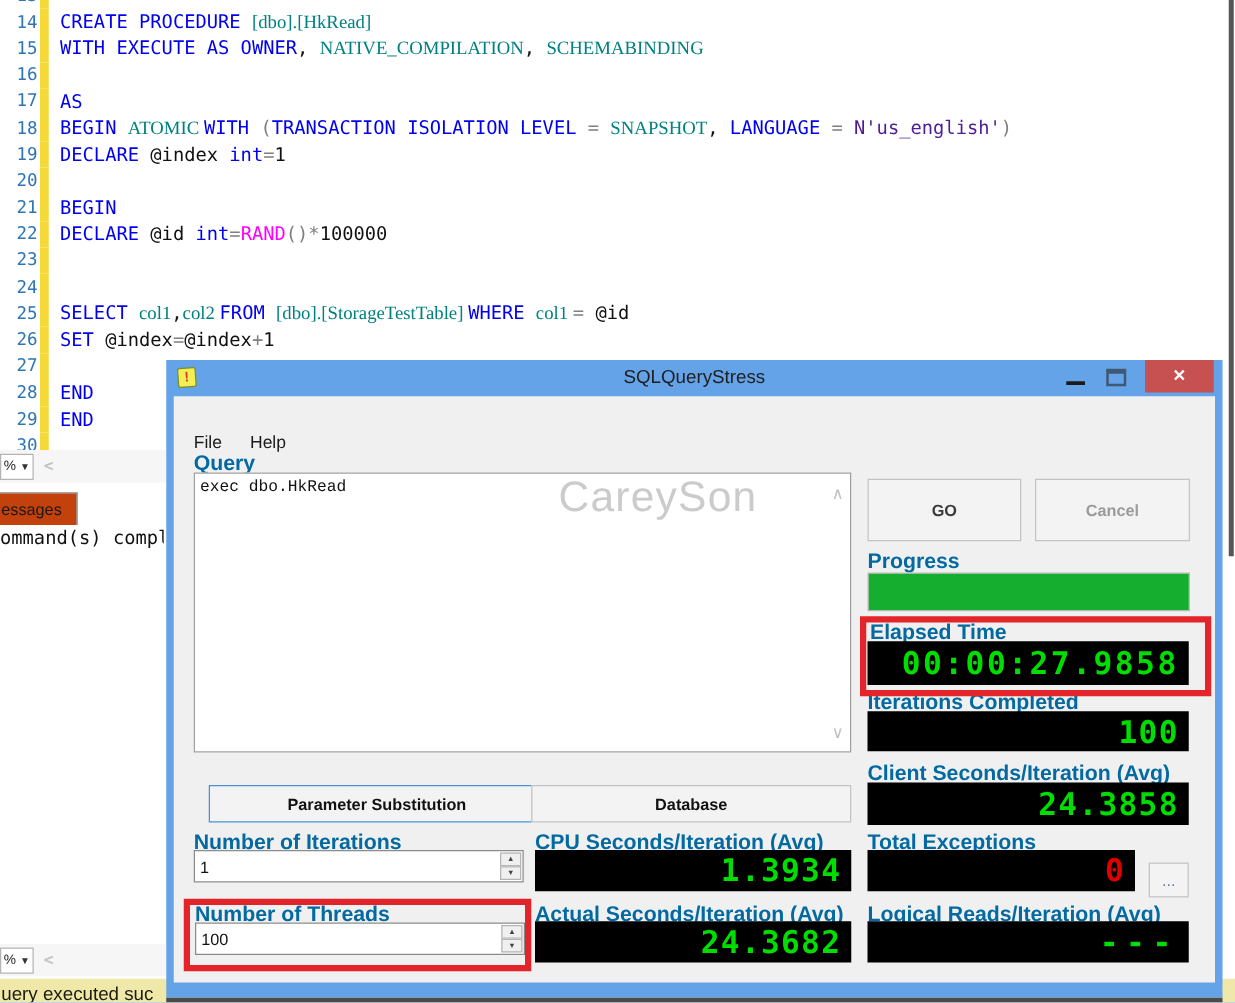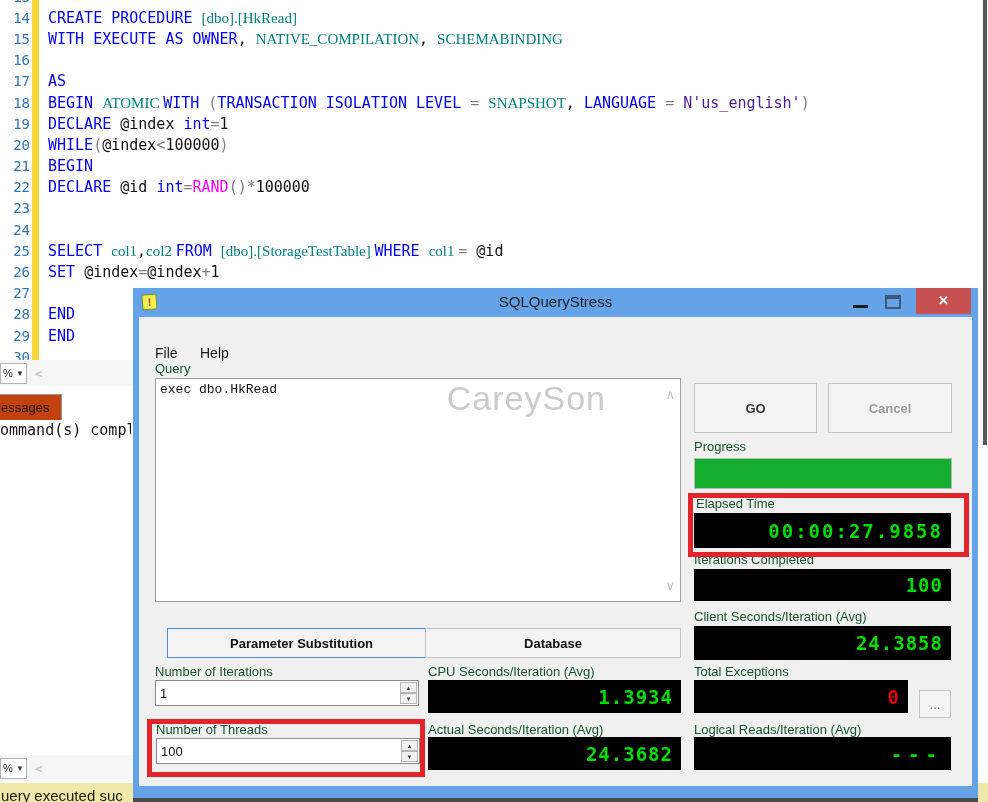--- a/index.html
+++ b/index.html
@@ -40,39 +40,39 @@
   .win-icon{position:absolute;left:9px;top:6px;width:15px;height:16px;background:#f3ef52;border:1px solid #7a8f2c;border-radius:2px;color:#d03a2a;font-size:11px;font-weight:bold;text-align:center;line-height:14px;transform:rotate(-4deg);}
   .btn-min{position:absolute;left:720px;top:17px;width:15px;height:3px;background:#1b1b1b;}
   .btn-max{position:absolute;left:752px;top:7px;width:16px;height:14px;border:2px solid #3f5874;border-top-width:4px;}
   .btn-close{position:absolute;left:783px;top:0;width:55px;height:26px;background:var(--close-red);color:#fff;font-size:13px;font-weight:bold;text-align:center;line-height:25px;}
   .client{position:absolute;left:6px;top:29px;width:833px;height:469px;background:#f0f0f0;}
 
   .menubar{position:absolute;left:0;top:0;width:100%;height:30px;font-size:14px;color:#1a1a1a;}
   .menu-item{position:absolute;top:8px;margin-top:20px;}
   .menu-file{left:16px;} .menu-help{left:61px;}
 
-  .lbl{position:absolute;font-size:13px;font-weight:normal;color:#14532d;white-space:nowrap;}
+  .lbl{position:absolute;font-size:17px;font-weight:bold;color:#0369a1;white-space:nowrap;}
 
   .query-box{position:absolute;left:16px;top:61px;width:526px;height:224px;background:#fff;border:1px solid #a0a0a0;}
   .query-text{position:absolute;left:4px;top:3px;font-family:Liberation Mono, monospace;font-size:13px;color:#111;}
   .watermark{position:absolute;right:74px;top:0px;font-size:34px;color:#cbcbcb;letter-spacing:1px;}
   .sb-up{position:absolute;right:5px;top:8px;color:#c0c0c0;font-size:13px;}
   .sb-down{position:absolute;right:5px;bottom:8px;color:#c0c0c0;font-size:13px;}
 
   .btn{position:absolute;background:#f3f3f3;border:1px solid #c3c3c3;font-size:13px;font-weight:bold;display:flex;align-items:center;justify-content:center;color:#111;}
   .btn-go{left:555px;top:66px;width:123px;height:50px;color:#3a3a3a;}
   .btn-cancel{left:689px;top:66px;width:124px;height:50px;color:#9b9b9b;}
   .btn-param{left:28px;top:311px;width:259px;height:30px;border:1px solid #4a90d9;padding-left:10px;}
   .btn-db{left:286px;top:311px;width:256px;height:30px;}
   .btn-ellipsis{left:780px;top:373px;width:32px;height:28px;font-weight:normal;color:#6b7b95;font-size:13px;}
 
   .progress-track{position:absolute;left:555px;top:141px;width:258px;height:31px;background:#e6e6e6;border:1px solid #b8b8b8;}
   .progress-fill{height:100%;background:var(--progress-green);}
 
-  .led{position:absolute;background:#000;color:var(--led-green);font-family:"DejaVu Sans Mono",monospace;font-weight:bold;font-size:19px;text-align:right;padding-right:8px;display:flex;align-items:center;justify-content:flex-end;letter-spacing:1px;}
+  .led{position:absolute;background:#000;color:var(--led-green);font-family:"DejaVu Sans Mono",monospace;font-weight:bold;font-size:25px;text-align:right;padding-right:8px;display:flex;align-items:center;justify-content:flex-end;letter-spacing:1px;}
   .led-elapsed{left:555px;top:196px;width:257px;height:35px;letter-spacing:2px;}
   .led-iter{left:555px;top:252px;width:257px;height:32px;}
   .led-client{left:555px;top:309px;width:257px;height:34px;}
   .led-cpu{left:289px;top:363px;width:253px;height:33px;}
   .led-exc{left:555px;top:363px;width:214px;height:33px;color:var(--exc-red);}
   .led-actual{left:289px;top:420px;width:253px;height:33px;}
   .led-logical{left:555px;top:420px;width:257px;height:33px;letter-spacing:6px;}
 
   .lbl-query{left:16px;top:44px;} .lbl-progress{left:555px;top:122px;}
   .lbl-elapsed{left:557px;top:179px;} .lbl-iterdone{left:555px;top:235px;}
@@ -95,21 +95,21 @@
 <body>
 
 <div class="editor" id="code-lines">
     <div class="code-row"><span class="ln">13</span><span class="chg"></span><span class="code-text"></span></div>
     <div class="code-row"><span class="ln">14</span><span class="chg"></span><span class="code-text"><span class="tok-kw">CREATE PROCEDURE </span><span class="tok-id">[dbo].[HkRead]</span></span></div>
     <div class="code-row"><span class="ln">15</span><span class="chg"></span><span class="code-text"><span class="tok-kw">WITH EXECUTE AS OWNER</span><span class="tok-pl">, </span><span class="tok-id">NATIVE_COMPILATION</span><span class="tok-pl">, </span><span class="tok-id">SCHEMABINDING</span></span></div>
     <div class="code-row"><span class="ln">16</span><span class="chg"></span><span class="code-text"></span></div>
     <div class="code-row"><span class="ln">17</span><span class="chg"></span><span class="code-text"><span class="tok-kw">AS</span></span></div>
     <div class="code-row"><span class="ln">18</span><span class="chg"></span><span class="code-text"><span class="tok-kw">BEGIN </span><span class="tok-id">ATOMIC </span><span class="tok-kw">WITH </span><span class="tok-op">(</span><span class="tok-kw">TRANSACTION ISOLATION LEVEL </span><span class="tok-op">= </span><span class="tok-id">SNAPSHOT</span><span class="tok-pl">, </span><span class="tok-kw">LANGUAGE </span><span class="tok-op">= </span><span class="tok-str">N'us_english'</span><span class="tok-op">)</span></span></div>
     <div class="code-row"><span class="ln">19</span><span class="chg"></span><span class="code-text"><span class="tok-kw">DECLARE </span><span class="tok-pl">@index </span><span class="tok-kw">int</span><span class="tok-op">=</span><span class="tok-pl">1</span></span></div>
-    <div class="code-row"><span class="ln">20</span><span class="chg"></span><span class="code-text"><span class="tok-kw">WHILE</span><span class="tok-op">(</span><span class="tok-pl">@index</span><span class="tok-op">&lt;</span><span class="tok-pl">100000</span><span class="tok-op">)</span></span></div>
+    <div class="code-row"><span class="ln">20</span><span class="chg"></span></div>
     <div class="code-row"><span class="ln">21</span><span class="chg"></span><span class="code-text"><span class="tok-kw">BEGIN</span></span></div>
     <div class="code-row"><span class="ln">22</span><span class="chg"></span><span class="code-text"><span class="tok-kw">DECLARE </span><span class="tok-pl">@id </span><span class="tok-kw">int</span><span class="tok-op">=</span><span class="tok-fn">RAND</span><span class="tok-op">()</span><span class="tok-op">*</span><span class="tok-pl">100000</span></span></div>
     <div class="code-row"><span class="ln">23</span><span class="chg"></span><span class="code-text"></span></div>
     <div class="code-row"><span class="ln">24</span><span class="chg"></span><span class="code-text"></span></div>
     <div class="code-row"><span class="ln">25</span><span class="chg"></span><span class="code-text"><span class="tok-kw">SELECT </span><span class="tok-id">col1</span><span class="tok-pl">,</span><span class="tok-id">col2 </span><span class="tok-kw">FROM </span><span class="tok-id">[dbo].[StorageTestTable] </span><span class="tok-kw">WHERE </span><span class="tok-id">col1 </span><span class="tok-op">= </span><span class="tok-pl">@id</span></span></div>
     <div class="code-row"><span class="ln">26</span><span class="chg"></span><span class="code-text"><span class="tok-kw">SET </span><span class="tok-pl">@index</span><span class="tok-op">=</span><span class="tok-pl">@index</span><span class="tok-op">+</span><span class="tok-pl">1</span></span></div>
     <div class="code-row"><span class="ln">27</span><span class="chg"></span><span class="code-text"></span></div>
     <div class="code-row"><span class="ln">28</span><span class="chg"></span><span class="code-text"><span class="tok-kw">END</span></span></div>
     <div class="code-row"><span class="ln">29</span><span class="chg"></span><span class="code-text"><span class="tok-kw">END</span></span></div>
     <div class="code-row"><span class="ln">30</span><span class="chg"></span><span class="code-text"></span></div>

